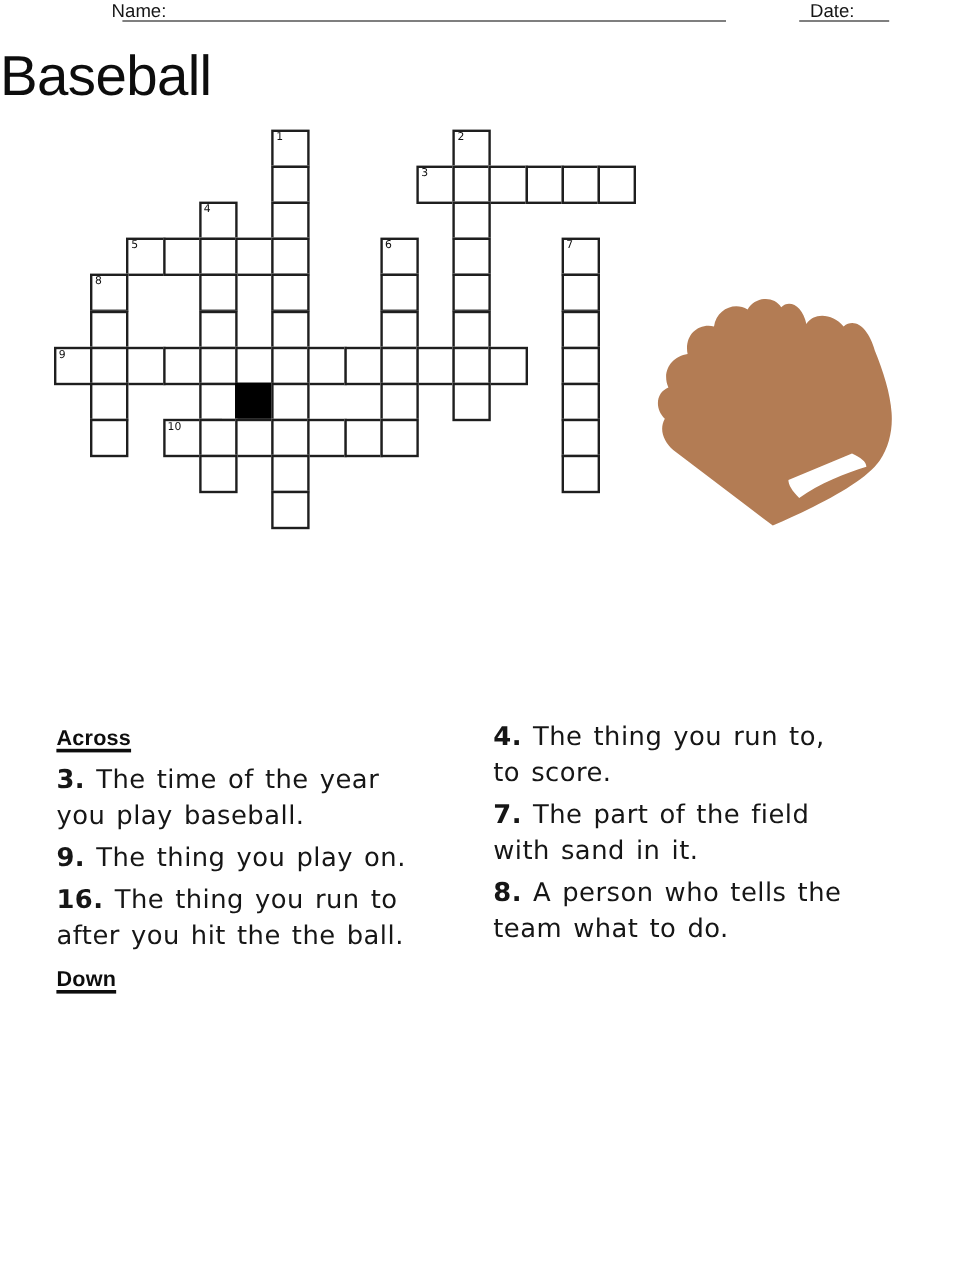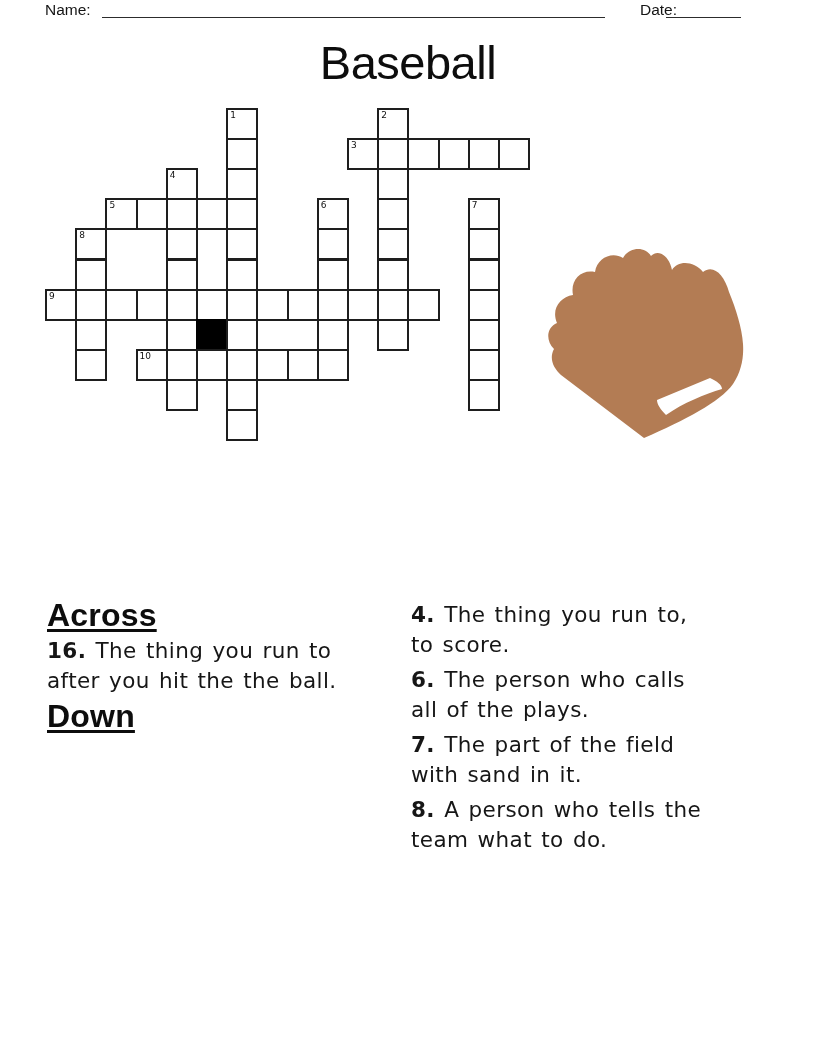--- a/index.html
+++ b/index.html
@@ -1,47 +1,47 @@
 <!DOCTYPE html>
 <html><head>
 <meta charset="utf-8">
 <style>
   html,body{margin:0;padding:0;background:#fff;}
   .page{position:relative;width:816px;height:1056px;background:#ffffff;overflow:hidden;
         font-family:"Liberation Sans",sans-serif;color:#111;}
   
-  .hdr-label{position:absolute;top:1px;font-size:15.5px;color:#151515;}
+  .hdr-label{position:absolute;top:1px;font-size:15.5px;color:#151515;margin-left:48px;}
   .hline{position:absolute;top:0;height:17px;border-bottom:1.6px solid #2c2c2c;}
   
-  .title{position:absolute;top:38px;left:0;width:100%;text-align:center;
+  .title{position:absolute;top:38px;left:0;width:100%;
          font-size:47px;font-weight:400;letter-spacing:-0.5px;color:#0d0d0d;line-height:1.05;}
   
   .cell{position:absolute;background:#fff;border:2px solid #1e1e1e;box-sizing:border-box;}
   .cell.black{background:#000;border-color:#000;}
   .cellnum{position:absolute;top:0px;left:2px;font-size:9px;line-height:11px;
            font-family:"DejaVu Sans",sans-serif;color:#111;}
   
   .glove-svg{position:absolute;left:545px;top:247px;}
   
   .clue-col{position:absolute;font-family:"DejaVu Sans",sans-serif;font-size:21.5px;
             line-height:30px;letter-spacing:0.4px;word-spacing:2px;color:#161616;}
-  .clue-heading{font-family:"Liberation Sans",sans-serif;font-size:32px;font-weight:700;
+  .clue-heading{font-family:"Liberation Sans",sans-serif;font-size:18px;font-weight:700;
             margin:0 0 6px 0;text-decoration:underline;text-decoration-thickness:2.5px;
             text-underline-offset:3px;letter-spacing:0.2px;color:#0d0d0d;}
   .clue{margin:0 0 5px 0;}
   .clue .num{font-weight:700;}
 </style>
 </head>
 <body>
 
 <div class="page">
 
   <span class="hdr-label" style="left:45px;">Name:</span>
   <div class="hline" style="left:102px;width:503px;"></div>
-  <span class="hdr-label" style="left:640px;text-align:center;">Date:</span>
+  <span class="hdr-label" style="left:627px;text-align:center;">Date:</span>
   <div class="hline" style="left:666px;width:75px;"></div>
 
   <div class="title">Baseball</div>
 
   <div id="grid">
       <div class="cell" style="left: 226.2px; top: 108px; width: 32.2px; height: 32.1px;">
         <span class="cellnum">1</span>
       </div>
       <div class="cell" style="left: 377.2px; top: 108px; width: 32.2px; height: 32.1px;">
         <span class="cellnum">2</span>
@@ -144,27 +144,28 @@
          C175,155 140,173 99,191 Z" fill="#b37c54"></path>
     <path id="glove-notch" fill="#ffffff" d="M112,153 L165,131
          C172,134 177,138 177,142
          C160,147 138,156 121,168
          C115,162 112,157 112,153 Z"></path>
   </svg>
 
   <div class="clue-col" style="left:47px;top:600px;width:346px;">
     <h2 class="clue-heading">Across</h2>
     <div id="across-list">
+        <div class="clue"><span class="num">3.</span> The time of the year<br>you play baseball.</div>
+        <div class="clue"><span class="num">9.</span> The thing you play on.</div>
         <div class="clue"><span class="num">16.</span> The thing you run to<br>after you hit the the ball.</div>
       </div>
     <h2 class="clue-heading">Down</h2>
   </div>
 
   <div class="clue-col" style="left:411px;top:600px;width:352px;">
     <div id="down-list-right">
         <div class="clue"><span class="num">4.</span> The thing you run to,<br>to score.</div>
-        <div class="clue"><span class="num">6.</span> The person who calls<br>all of the plays.</div>
         <div class="clue"><span class="num">7.</span> The part of the field<br>with sand in it.</div>
         <div class="clue"><span class="num">8.</span> A person who tells the<br>team what to do.</div>
       </div>
   </div>
 
 </div>
 
 </body></html>

